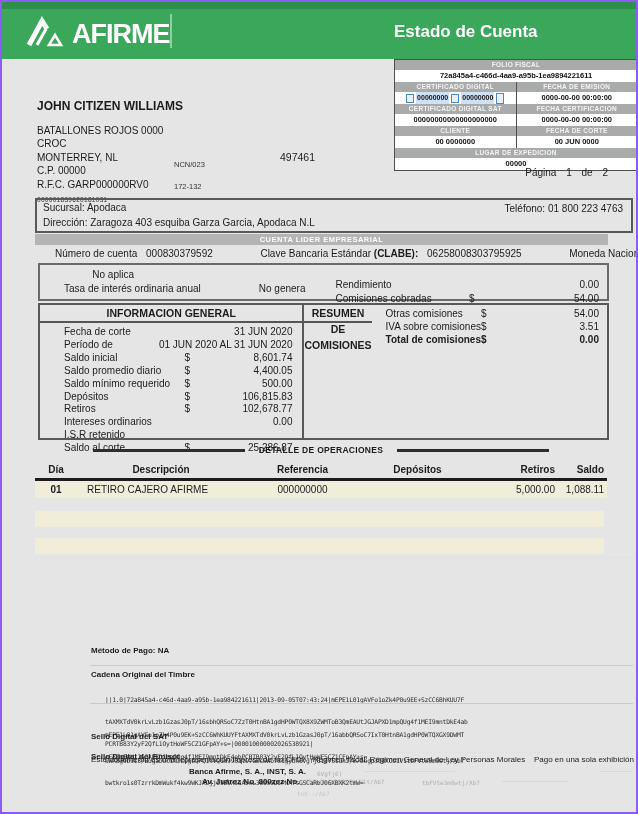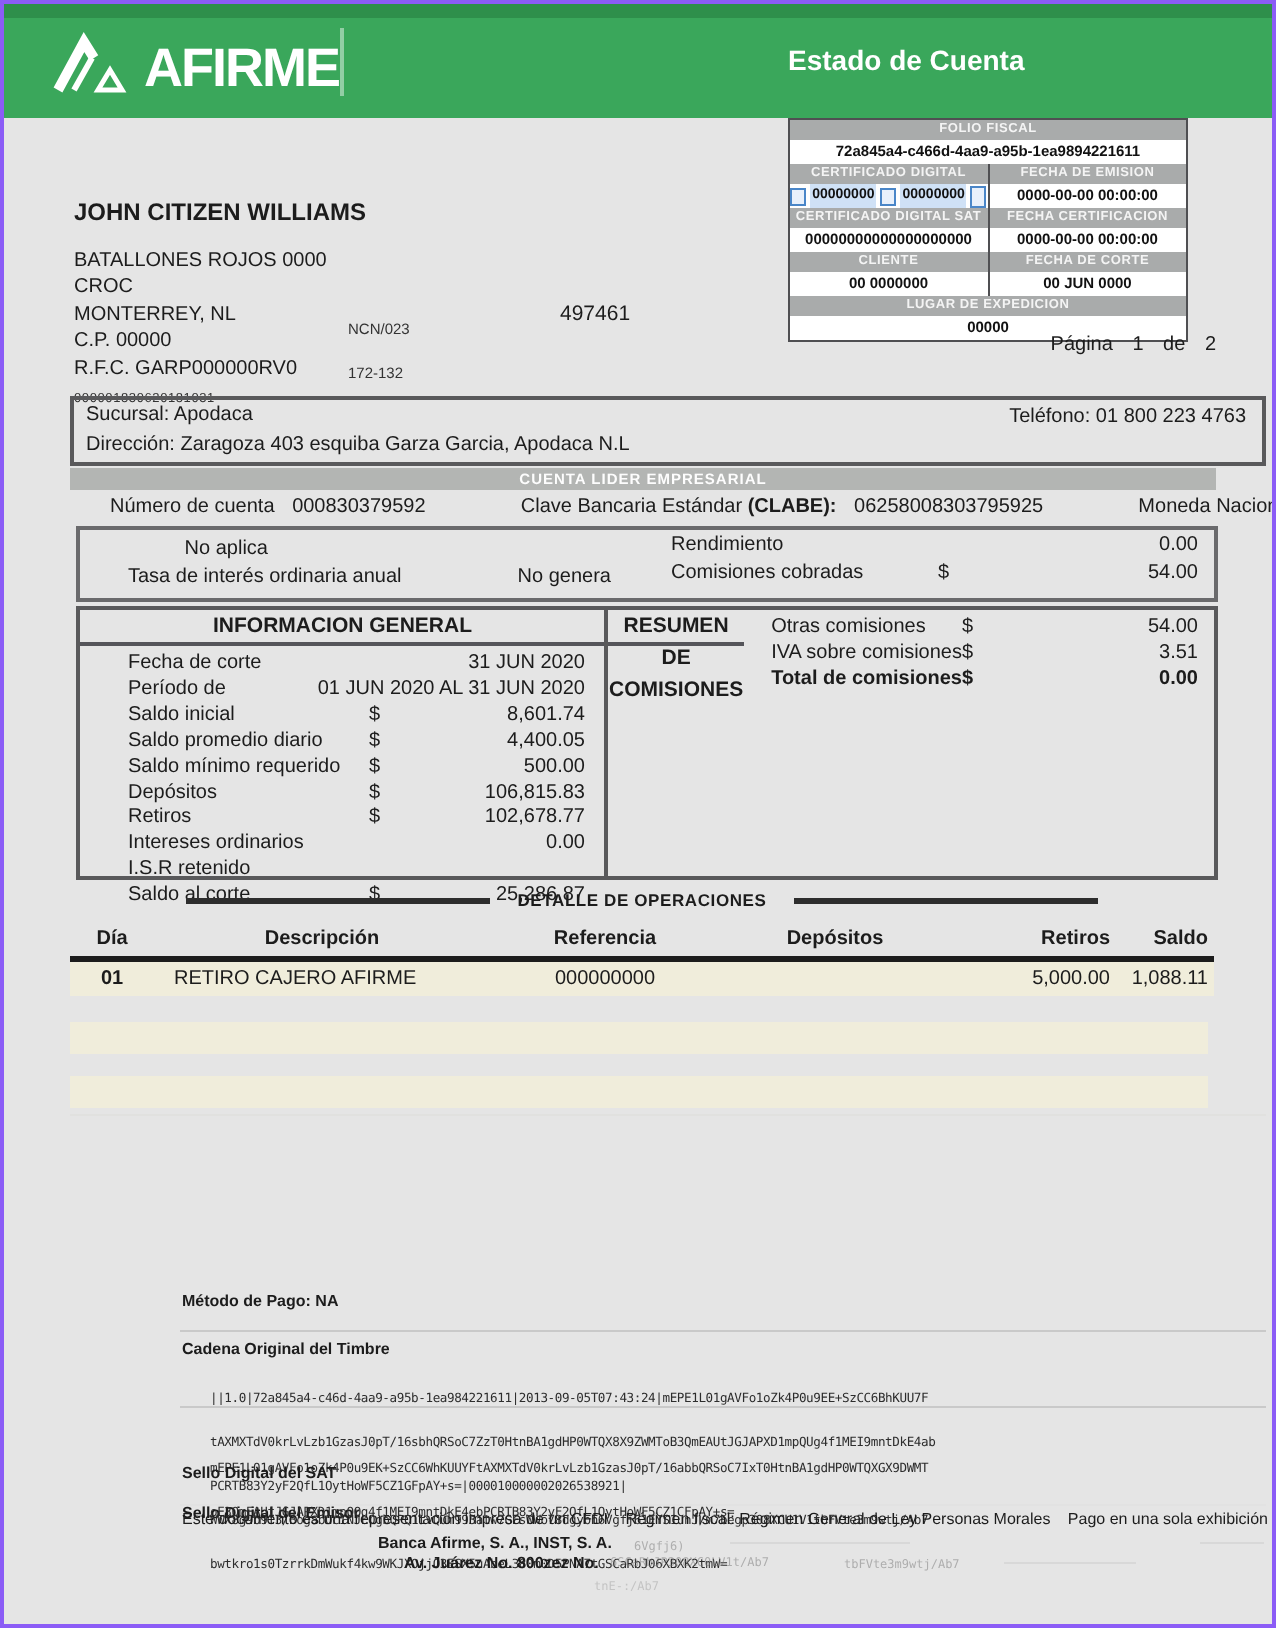--- a/index.html
+++ b/index.html
@@ -5,24 +5,24 @@
   html,body{margin:0;padding:0;background:#ffffff;}
   .page{position:relative;width:638px;height:814px;background:#e5e5e5;border:2px solid #8b5cf6;
         box-sizing:border-box;font-family:"Liberation Sans",sans-serif;color:#1c1c1c;overflow:hidden;}
 
   
   .topbar{position:absolute;top:0;left:0;right:0;height:57px;background:#3aa75b;}
   .topbar-accent{position:absolute;top:0;left:0;right:0;height:7px;background:#2e8f4b;}
   .logo-wrap{position:absolute;left:24px;top:14px;display:flex;align-items:center;gap:6px;}
   .logo-text{color:#fff;font-weight:bold;font-size:27px;letter-spacing:-1px;line-height:1;}
   .logo-sep{position:absolute;left:168px;top:12px;width:2px;height:34px;background:rgba(255,255,255,.45);}
-  .hdr-title{position:absolute;left:392px;top:20px;color:#fff;font-weight:bold;font-size:14px;}
-
-  
-  .fiscal{position:absolute;left:392px;top:57px;width:200px;border:1px solid #4f4f52;background:#fff;box-sizing:border-box;}
+  .hdr-title{position:absolute;left:392px;top:20px;color:#fff;font-weight:bold;font-size:17px;}
+
+  
+  .fiscal{position:absolute;left:392px;top:57px;width:244px;border:1px solid #4f4f52;background:#fff;box-sizing:border-box;}
   .fb-row{display:flex;}
   .fb-head{background:#a9abab;color:#f4f4f4;font-weight:bold;font-size:6.5px;text-align:center;
            line-height:10px;height:10px;letter-spacing:.3px;flex:1;overflow:hidden;}
   .fb-val{background:#fff;color:#111;font-weight:bold;font-size:7.5px;text-align:center;line-height:12px;height:12px;flex:1;overflow:hidden;}
   .fb-l{width:53%;box-sizing:border-box;}
   .fb-r{width:47%;border-left:1px solid #4f4f52;box-sizing:border-box;}
   .ff-field{display:flex;align-items:center;justify-content:center;gap:2px;}
   .ff-handle{display:inline-block;width:8px;height:9px;background:#e8f0fb;border:1px solid #4a86c8;box-sizing:border-box;}
   .ff-handle.tall{height:11px;}
   .ff-num{background:#cfe1f6;padding:0 1px;font-weight:bold;font-size:7px;}
@@ -46,21 +46,21 @@
   .banner{position:absolute;left:33px;top:232px;width:573px;height:11px;background:#b3b5b3;
           color:#fdfdfd;font-weight:bold;font-size:7.5px;text-align:center;line-height:11px;letter-spacing:.5px;}
   .acct-row{position:absolute;left:33px;top:246px;width:592px;display:flex;justify-content:space-between;font-size:10px;padding-left:20px;}
   .acct-row b{font-weight:bold;}
   .gap6{display:inline-block;width:6px;}
 
   
   .sumbox{position:absolute;left:36px;top:261px;width:571px;height:38px;border:2px solid #6a6a6c;
           box-sizing:border-box;display:flex;font-size:10px;}
   .sum-half{width:50%;box-sizing:border-box;padding:3px 18px 0 24px;}
-  .sum-half.right{padding:1px 8px 0 12px;}
+  .sum-half.right{padding:13px 8px 0 12px;}
   .s-row{display:flex;line-height:14px;}
   .s-row .lbl{flex:1;white-space:nowrap;}
   .s-row .cur{width:20px;}
   .s-row .val{min-width:70px;text-align:right;white-space:nowrap;}
   .sum-half.right .s-row .val{min-width:110px;}
 
   
   .twocol{position:absolute;left:36px;top:301px;width:571px;height:137px;border:2px solid #59595b;box-sizing:border-box;display:flex;}
   .col-l{width:49.4%;border-right:2px solid #59595b;box-sizing:border-box;display:flex;flex-direction:column;}
   .col-r{flex:1;display:flex;flex-direction:row;}

